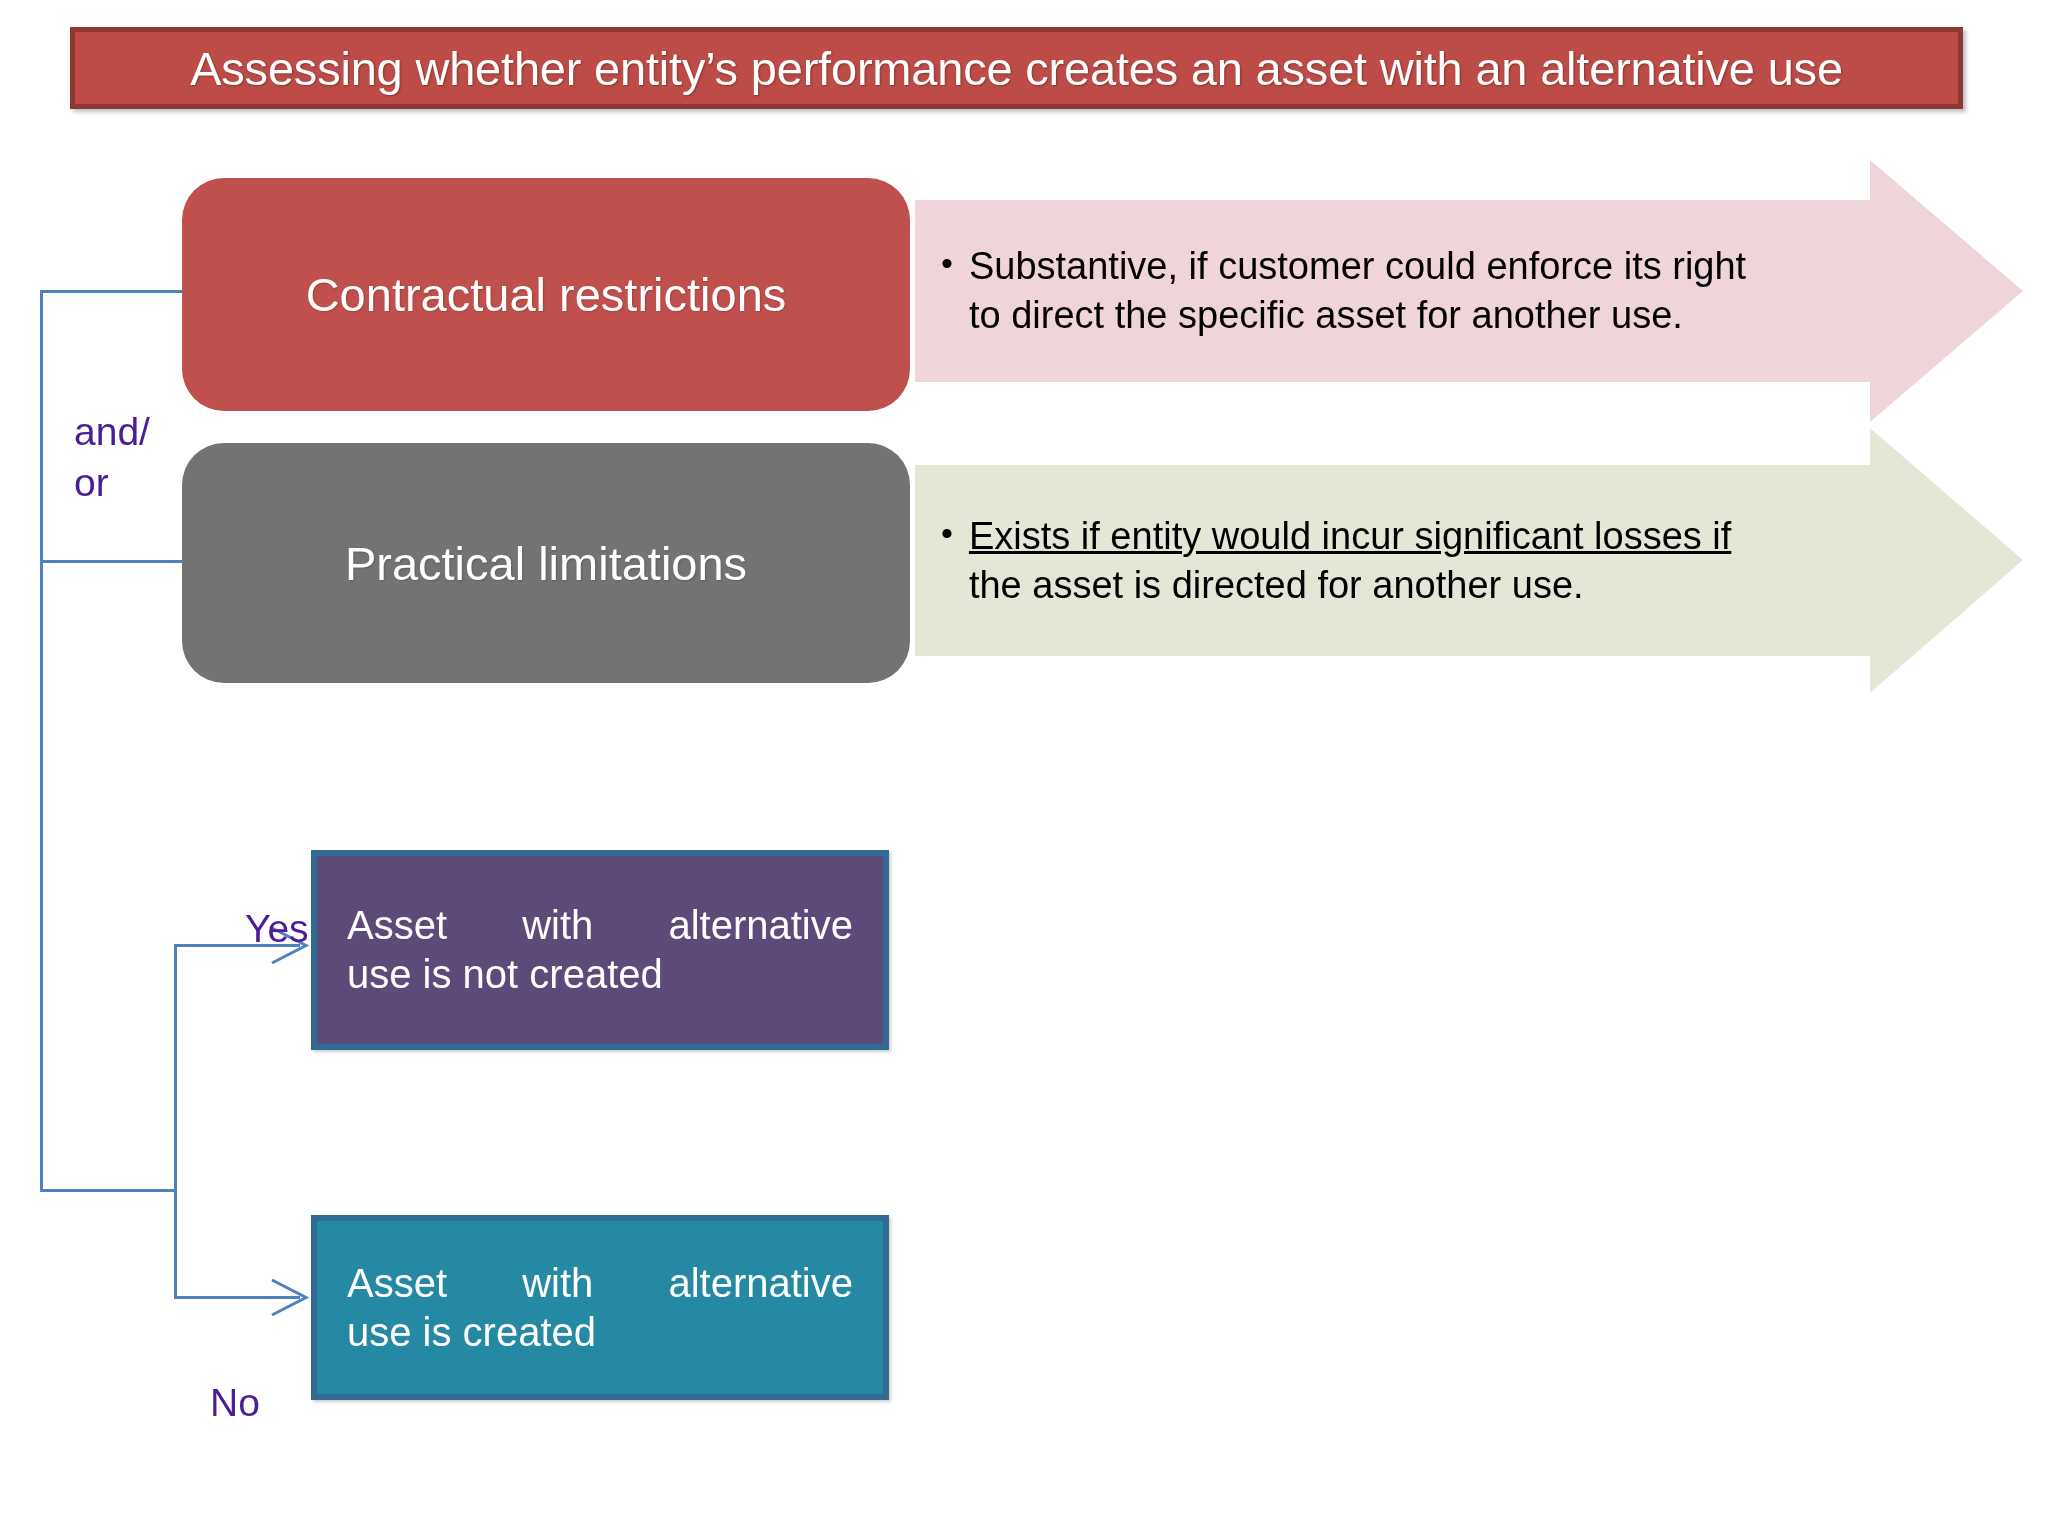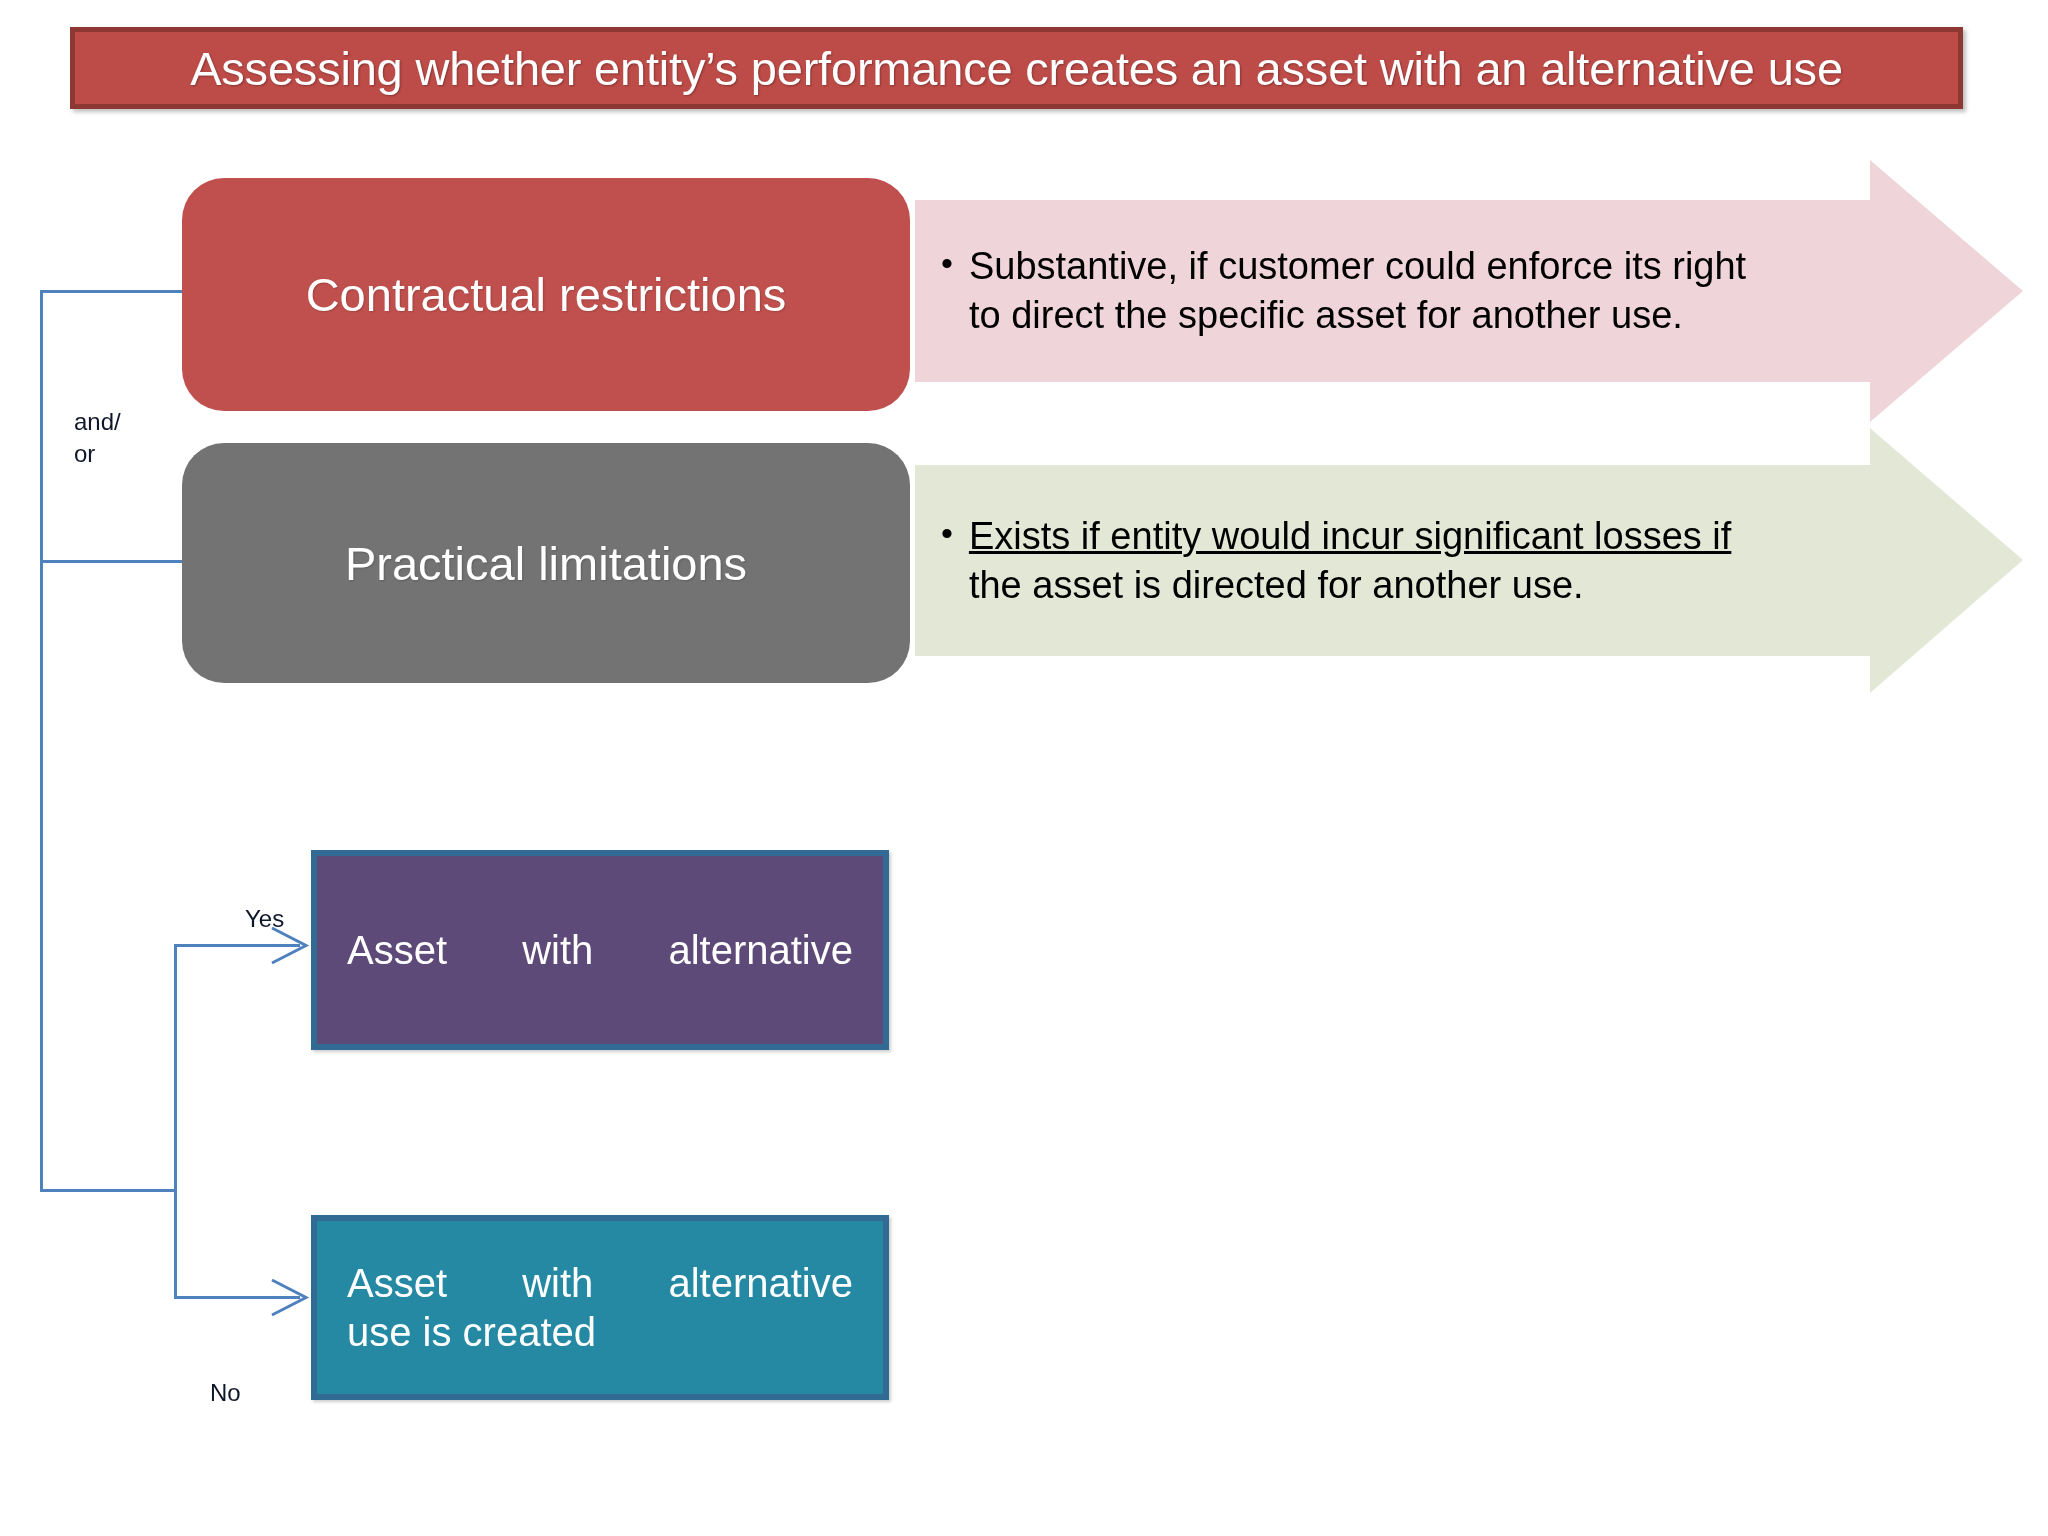--- a/index.html
+++ b/index.html
@@ -150,22 +150,22 @@
     background: #5E4A78;
   }
   #box-created {
     top: 1215px;
     height: 185px;
     background: #2589A4;
   }
 
   .conn-label {
     position: absolute;
-    font-size: 24px;
-    color: #0f172a;
+    font-size: 39px;
+    color: #4c1d95;
     white-space: pre-line;
     line-height: 1.32;
   }
 </style>
 </head>
 <body>
 
 <div id="slide">
 
   <div class="title-banner">
@@ -230,20 +230,21 @@
     <span class="round-label">Contractual restrictions</span>
   </div>
 
   <div class="round-box" id="box-practical">
     <span class="round-label">Practical limitations</span>
   </div>
 
   <div class="outcome-box" id="box-not-created">
     <div class="outcome-label">
       <span style="display:block;text-align:justify;text-align-last:justify;">Asset with alternative</span>
+      <span class="lastline" style="display:block;">use is not created</span>
     </div>
   </div>
 
   <div class="outcome-box" id="box-created">
     <div class="outcome-label">
       <span style="display:block;text-align:justify;text-align-last:justify;">Asset with alternative</span>
       <span class="lastline" style="display:block;">use is created</span>
     </div>
   </div>
 

